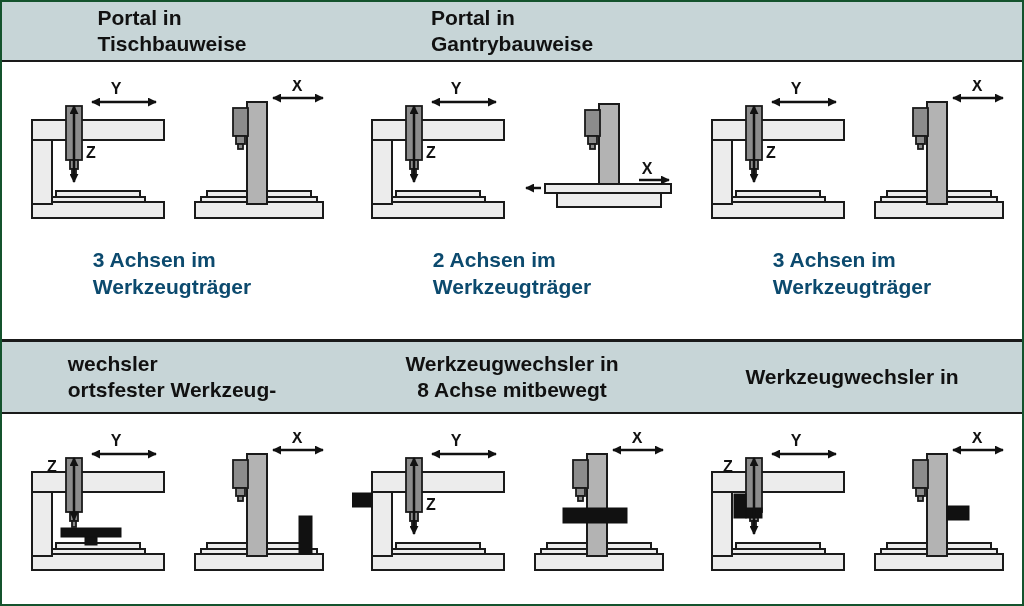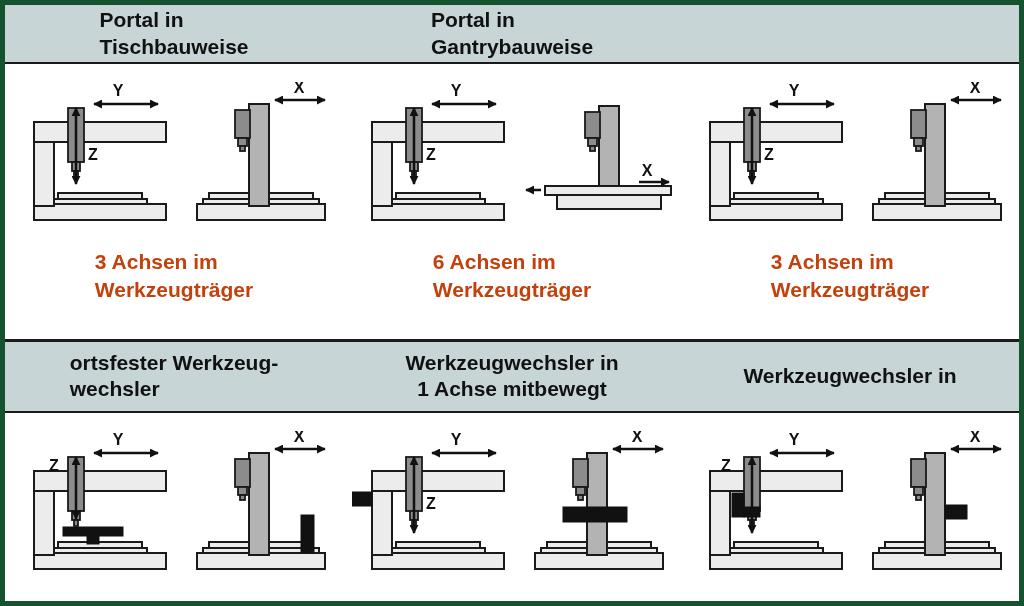--- a/index.html
+++ b/index.html
@@ -1,32 +1,32 @@
 <!DOCTYPE html>
 <html><head>
 <meta charset="utf-8">
 <style>
   * { margin:0; padding:0; box-sizing:border-box; }
   html,body { width:1024px; height:606px; background:#fff; font-family:"Liberation Sans", sans-serif; }
-  .sheet { width:1024px; height:606px; border:5px solid #14532d; display:flex; flex-direction:column; background:#fff; }
+  .sheet { width:1024px; height:606px; border:2px solid #14532d; display:flex; flex-direction:column; background:#fff; }
 
   .hdr { background:#c7d5d7; display:grid; grid-template-columns:1fr 1fr 1fr; border-bottom:2px solid #1a1a1a; }
   .hdr1 { height:60px; }
   .hdr2 { height:72px; }
   .hdr-cell { display:flex; align-items:center; justify-content:center; }
   .hdr-text { font-size:21px; font-weight:bold; color:#111; line-height:1.25; }
   .ta-left { text-align:left; }
   .ta-center { text-align:center; }
 
   .drow { display:grid; grid-template-columns:1fr 1fr 1fr; background:#fff; }
   .drow1 { height:280px; border-bottom:3px solid #1a1a1a; }
   .drow2 { height:190px; }
   .dcell { display:flex; flex-direction:column; align-items:center; padding-top:18px; }
   .views { display:flex; gap:6px; align-items:flex-start; }
-  .caption { font-size:21px; font-weight:bold; color:#c2410c; line-height:1.3; margin-top:16px; text-align:left; }
+  .caption { font-size:21px; font-weight:bold; color:#0c4a6e; line-height:1.3; margin-top:16px; text-align:left; }
 
   
   .lt { fill:#ececec; stroke:#1a1a1a; stroke-width:2; }
   .md { fill:#b3b3b3; stroke:#1a1a1a; stroke-width:2; }
   .dk { fill:#8c8c8c; stroke:#1a1a1a; stroke-width:1.8; }
   .bk { fill:#111; stroke:#111; stroke-width:1; }
   .ax { stroke:#111; stroke-width:2.5; }
   .axlab { font-family:"Liberation Sans", sans-serif; font-size:16px; font-weight:bold; fill:#111; }
 </style>
 </head>
@@ -130,21 +130,21 @@
           <rect class="dk" x="65" y="56" width="9" height="8"></rect>
           <rect class="dk" x="67" y="64" width="5" height="5"></rect>
           <rect class="lt" x="22" y="104" width="126" height="9"></rect>
           <rect class="lt" x="34" y="113" width="104" height="14"></rect>
           <line class="ax" x1="18" y1="108" x2="3" y2="108" marker-end="url(#arr)"></line>
           <line class="ax" x1="116" y1="100" x2="146" y2="100" marker-end="url(#arr)"></line>
           <text class="axlab" x="124" y="94" text-anchor="middle">X</text>
         </svg>
       </div>
       <div class="caption">
-        <div>6 Achsen im</div>
+        <div>2 Achsen im</div>
         <div>Werkzeugträger</div>
       </div>
     </div>
 
     <div class="dcell">
       <div class="views">
         <svg width="165" height="150" viewBox="0 0 165 150">
           <use href="#frame-front"></use>
           <use href="#spindle-front"></use>
           <use href="#zarrow"></use>
@@ -162,28 +162,28 @@
       <div class="caption">
         <div>3 Achsen im</div>
         <div>Werkzeugträger</div>
       </div>
     </div>
   </div>
 
   <div class="hdr hdr2">
     <div class="hdr-cell">
       <div class="hdr-text ta-left">
+        <div>wechsler</div>
         <div>ortsfester Werkzeug-</div>
-        <div>wechsler</div>
       </div>
     </div>
     <div class="hdr-cell">
       <div class="hdr-text ta-center">
         <div>Werkzeugwechsler in</div>
-        <div>1 Achse mitbewegt</div>
+        <div>8 Achse mitbewegt</div>
       </div>
     </div>
     <div class="hdr-cell">
       <div class="hdr-text ta-center">
         <div>Werkzeugwechsler in</div>
       </div>
     </div>
   </div>
 
   <div class="drow drow2">

